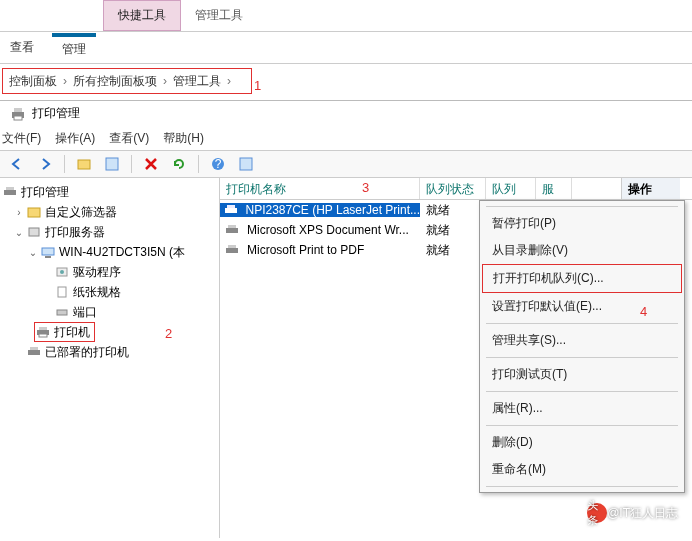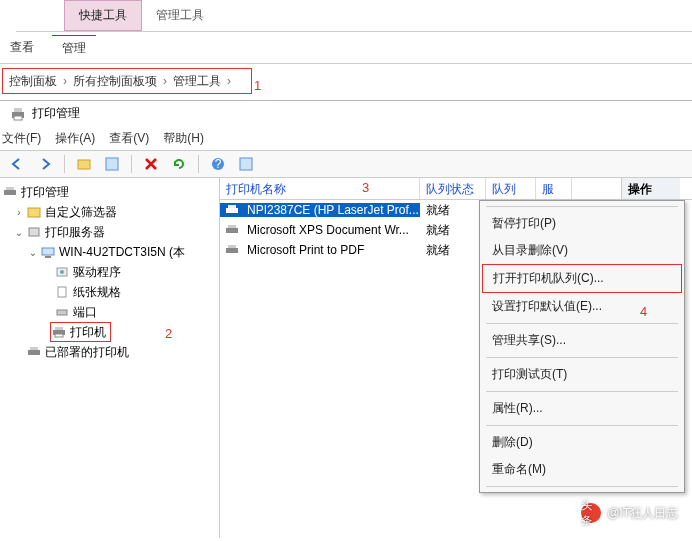--- a/index.html
+++ b/index.html
@@ -1,24 +1,24 @@
 <!DOCTYPE html>
 <html><head>
 <meta charset="utf-8">
 <style>
 * { margin: 0; padding: 0; box-sizing: border-box; font-family: "Microsoft YaHei", "Segoe UI", sans-serif; font-size: 12px; }
 body { background: #fff; width: 692px; height: 541px; overflow: hidden; position: relative; }
 
-.ribbon-tabs { display: flex; height: 32px; border-bottom: 1px solid #ccc; padding-left: 48px; margin-left: 16px; }
+.ribbon-tabs { display: flex; height: 32px; border-bottom: 1px solid #ccc; padding-left: 103px; }
 .ribbon-tab { padding: 6px 14px; color: #555; border-top: 1px solid transparent; }
 .ribbon-tab.active { background: #f0d8e4; border: 1px solid #d0a0c0; color: #222; }
 
 .ribbon-body { height: 32px; display: flex; align-items: center; padding-left: 10px; border-bottom: 1px solid #ccc; }
 .rb-item { margin-right: 18px; color: #333; }
-.rb-item.hl { padding: 4px 10px; border-top: 1px solid #0369a1; background: #fff; }
+.rb-item.hl { padding: 4px 10px; border-top: 4px solid #0369a1; background: #fff; }
 
 .breadcrumb { display: flex; align-items: center; height: 26px; border: 1px solid #e03030; margin: 4px 2px 0 2px; width: 250px; padding: 4px 6px; }
 .bc-item { color: #333; }
 .bc-sep { margin: 0 6px; color: #777; }
 .red-label { color: #e03030; position: absolute; font-size: 13px; }
 
 .mmc-title { display: flex; align-items: center; height: 26px; border-top: 1px solid #bbb; margin-top: 6px; padding: 4px 10px; }
 .mmc-title .icon { width: 16px; height: 14px; margin-right: 6px; }
 
 .menubar { display: flex; height: 24px; align-items: center; padding-left: 2px; }
@@ -30,36 +30,36 @@
 
 .workspace { display: flex; height: 360px; }
 .tree { width: 220px; border-right: 1px solid #ccc; padding: 4px 2px; overflow: hidden; }
 .tree-row { display: flex; align-items: center; height: 20px; white-space: nowrap; }
 .tw { display:inline-block; width:14px; text-align:center; color:#666; font-size:10px; }
 .ti { width:16px; height:14px; display:inline-flex; align-items:center; justify-content:center; margin-right:3px; }
 .tree-row.sel { border:1px solid #e03030; padding-right:4px; width:fit-content; }
 
 .list-area { flex: 1; position: relative; }
 .list-header { display: flex; height: 22px; border-bottom: 1px solid #ccc; background: #fff; }
-.lh { border-right: 1px solid #ddd; padding: 3px 6px; color: #1d4ed8; font-family: Liberation Serif, serif; }
+.lh { border-right: 1px solid #ddd; padding: 3px 6px; color: #0f766e; font-family: Liberation Serif, serif; }
 .lh1 { width: 200px; } .lh2 { width: 66px; } .lh3 { width: 50px; } .lh4 { width: 36px; }
 .list-row { display: flex; height: 20px; align-items: center; }
 .lc1 { width: 200px; padding-left: 4px; display:flex; align-items:center; gap:4px; overflow:hidden; white-space:nowrap; }
 .lc2 { width: 66px; padding-left: 6px; }
 .list-row.sel .lc1 { background: #0a63c4; color: #fff; }
 
 .actions-pane { position:absolute; right:12px; top:0; width:59px; border-left:1px solid #ccc; }
 .actions-hd { background:#eef2f7; border-bottom:1px solid #ccc; padding:3px 6px; font-weight:bold; height:22px; }
 
 .ctx-menu { position:absolute; left:479px; top:200px; width:206px; background:#f7f7f7; border:1px solid #999; box-shadow:2px 2px 4px rgba(0,0,0,.25); padding:2px; }
 .cm-item { padding:5px 10px; color:#222; }
 .cm-item.boxed { border:1px solid #e03030; }
 .cm-sep { height:1px; background:#ccc; margin:3px 4px; }
 
-.watermark { position:absolute; right:14px; bottom:18px; color:#fff; text-shadow:0 0 3px rgba(0,0,0,.7); font-size:13px; display:flex; align-items:center; gap:6px; }
+.watermark { position:absolute; right:14px; bottom:18px; color:#fff; text-shadow:0 0 3px rgba(0,0,0,.7); font-size:13px; display:flex; align-items:center; }
 .wm-badge { background:#e84030; color:#fff; border-radius:50%; width:20px; height:20px; display:flex; align-items:center; justify-content:center; font-size:11px; }
 
 svg { display:block; }
 </style>
 </head>
 <body>
 
 <div class="ribbon-tabs">
   <div class="ribbon-tab active">快捷工具</div>
   <div class="ribbon-tab">管理工具</div>
@@ -203,21 +203,21 @@
       <span>纸张规格</span>
     </div>
     <div class="tree-row" style="padding-left:52px">
       <span class="ti">
           <svg width="14" height="12">
             <rect x="2" y="4" width="10" height="5" fill="#ccc" stroke="#888"></rect>
           </svg>
         </span>
       <span>端口</span>
     </div>
-    <div class="tree-row sel" style="margin-left:48px">
+    <div class="tree-row sel" style="margin-left:32px">
       <span class="ti">
           <svg width="14" height="12">
             <rect x="1" y="4" width="12" height="5" fill="#888"></rect>
             <rect x="3" y="1" width="8" height="3" fill="#ccc"></rect>
             <rect x="3" y="8" width="8" height="3" fill="#fff" stroke="#888"></rect>
           </svg>
         </span>
       <span>打印机</span>
     </div>
     <span class="red-label" style="left:165px; top:326px;">2</span>
@@ -242,21 +242,21 @@
     <span class="red-label" style="left:142px; top:2px;">3</span>
 
     <div class="list-row sel">
       <div class="lc1">
           <span class="ti">
             <svg width="14" height="12">
               <rect x="1" y="4" width="12" height="5" fill="#fff"></rect>
               <rect x="3" y="1" width="8" height="3" fill="#eef"></rect>
             </svg>
           </span>
-          <span>NPI2387CE (HP LaserJet Prof...</span>
+          <span>NPI2387CE (HP LaserJet Print...</span>
         </div>
       <div class="lc2">就绪</div>
     </div>
     <div class="list-row">
       <div class="lc1">
           <span class="ti">
             <svg width="14" height="12">
               <rect x="1" y="4" width="12" height="5" fill="#888"></rect>
               <rect x="3" y="1" width="8" height="3" fill="#ccc"></rect>
             </svg>

